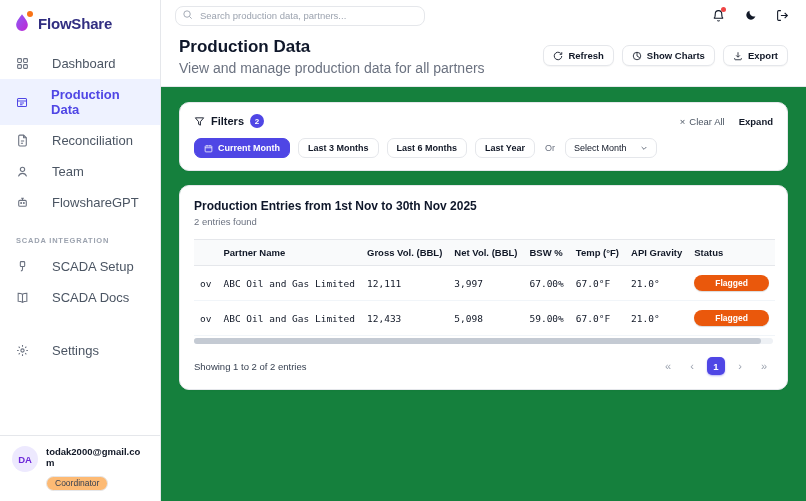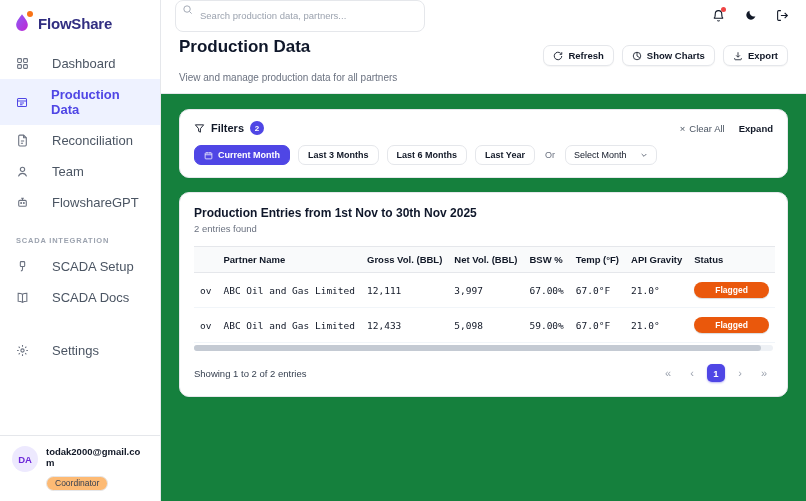--- a/index.html
+++ b/index.html
@@ -30,31 +30,31 @@
   .user-block { border-top:1px solid #e5e7eb; padding:10px 12px; display:flex; align-items:flex-start; gap:8px; }
   .avatar { width:26px; height:26px; border-radius:50%; background:#ede9fe; color:#6d28d9; font-size:9.5px; font-weight:bold; display:flex; align-items:center; justify-content:center; flex:none; }
   .user-email { font-size:9.5px; font-weight:bold; color:#111827; margin-bottom:4px; word-break:break-all; }
   .role-badge { display:inline-block; font-size:8.5px; color:#374151; background:#fdba74; border:1px solid #e5e7eb; border-radius:999px; padding:1px 8px 2px; }
 
   
   .main { flex:1; display:flex; flex-direction:column; min-width:0; }
 
   .topbar { height:31px; display:flex; align-items:center; padding:0 10px 0 14px; background:#fff; }
   .search-box { position:relative; width:250px; }
-  .search-box input { width:100%; height:32px; border:1px solid #e5e7eb; border-radius:8px; padding:0 8px 0 24px; font-size:9.5px; color:#111827; outline:none; font-family:"Liberation Sans",sans-serif; background:#fff; }
+  .search-box input { width:100%; height:20px; border:1px solid #e5e7eb; border-radius:8px; padding:0 8px 0 24px; font-size:9.5px; color:#111827; outline:none; font-family:"Liberation Sans",sans-serif; background:#fff; }
   .search-box input::placeholder { color:#9ca3af; }
   .search-icon { position:absolute; left:7px; top:4px; width:11px; height:11px; }
   .topbar-icons { margin-left:auto; display:flex; align-items:center; gap:16px; padding-right:6px; }
   .icon-btn { position:relative; width:16px; height:16px; display:flex; align-items:center; justify-content:center; cursor:pointer; }
   .icon-btn svg { width:13px; height:13px; }
   .bell-dot { position:absolute; top:-1px; right:0; width:5px; height:5px; border-radius:50%; background:#ef4444; }
 
   .page-header { background:#fff; padding:6px 18px 10px 18px; display:flex; align-items:flex-start; justify-content:space-between; }
   .page-title { font-size:17px; font-weight:bold; color:#0f172a; }
-  .page-subtitle { font-size:10px; color:#6b7280; margin-top:15px; }
+  .page-subtitle { font-size:14px; color:#6b7280; margin-top:3px; }
   .header-actions { display:flex; gap:8px; padding-top:8px; }
   .action-btn { display:flex; align-items:center; gap:5px; font-size:9.5px; font-weight:bold; color:#111827; background:#fff; border:1px solid #e5e7eb; border-radius:7px; padding:4px 9px; cursor:pointer; box-shadow:0 1px 1px rgba(0,0,0,0.04); font-family:"Liberation Sans",sans-serif; }
   .action-btn svg { width:10px; height:10px; }
 
   .content { flex:1; background:#15803d; border-top:1px solid #e5e7eb; padding:15px 18px; overflow:hidden; }
 
   .card { background:#fff; border:1px solid #e5e7eb; border-radius:10px; box-shadow:0 1px 2px rgba(0,0,0,0.03); }
 
   
   .filters-card { padding:11px 14px 12px; }

